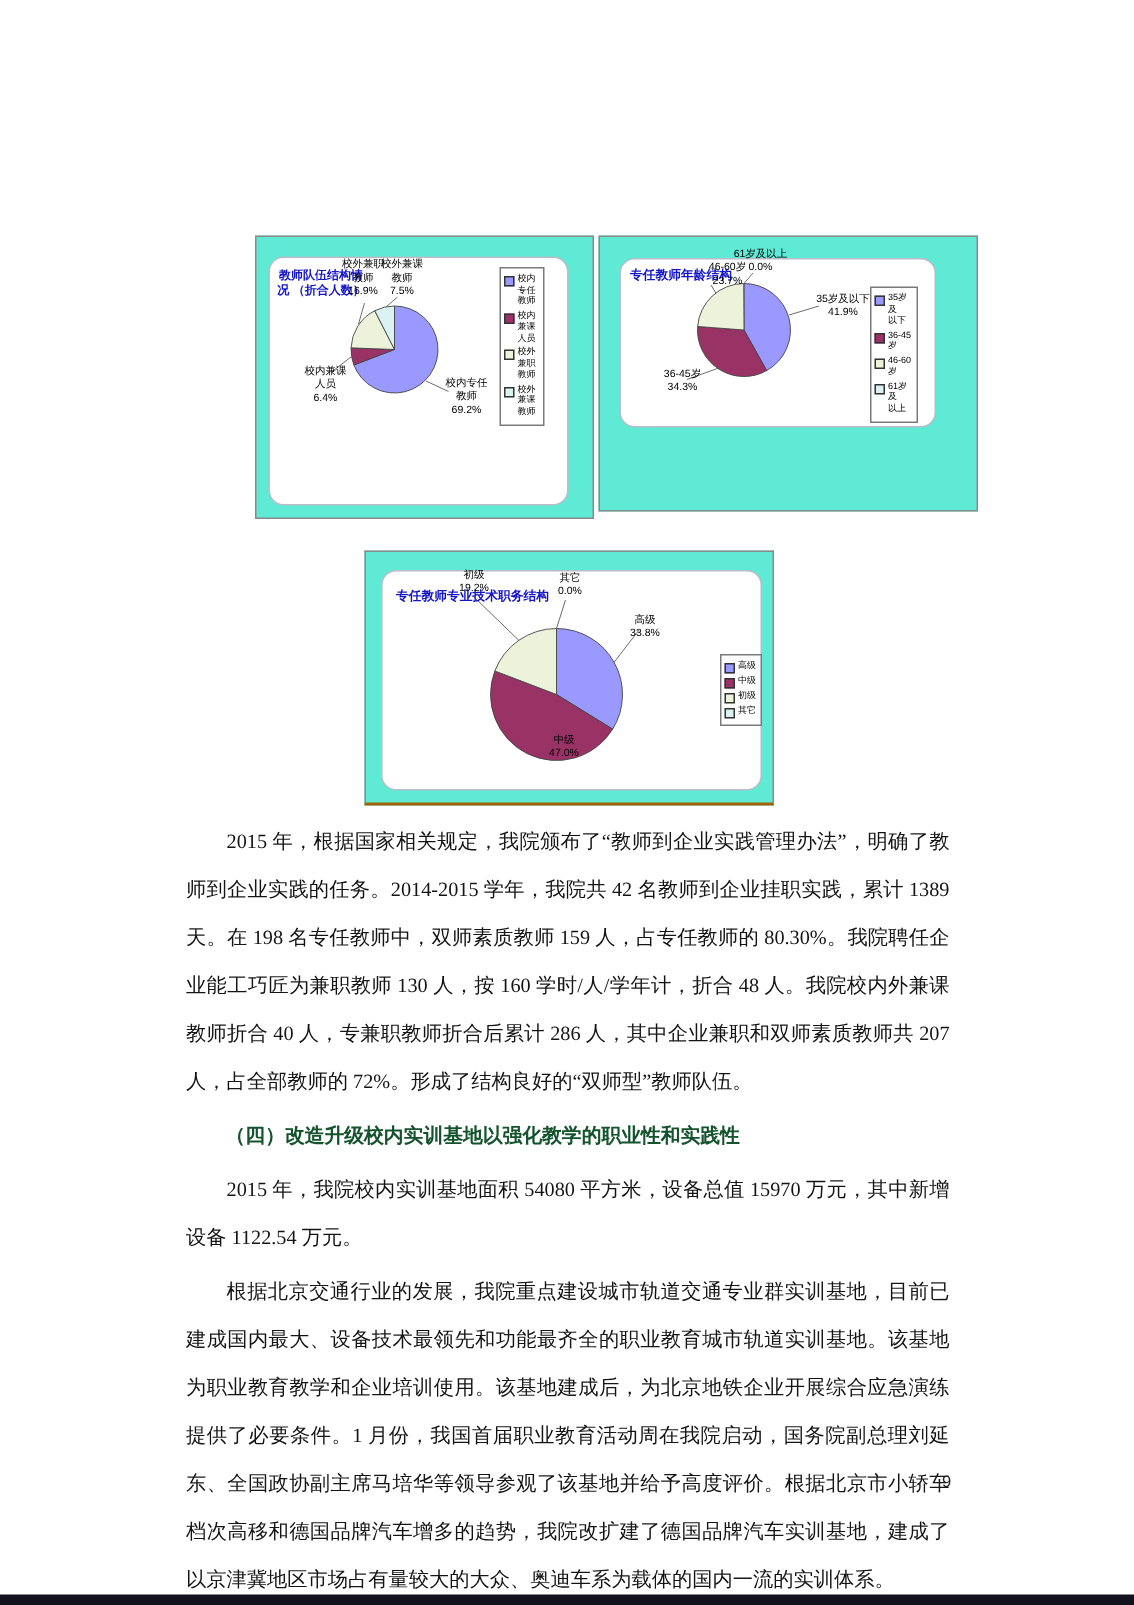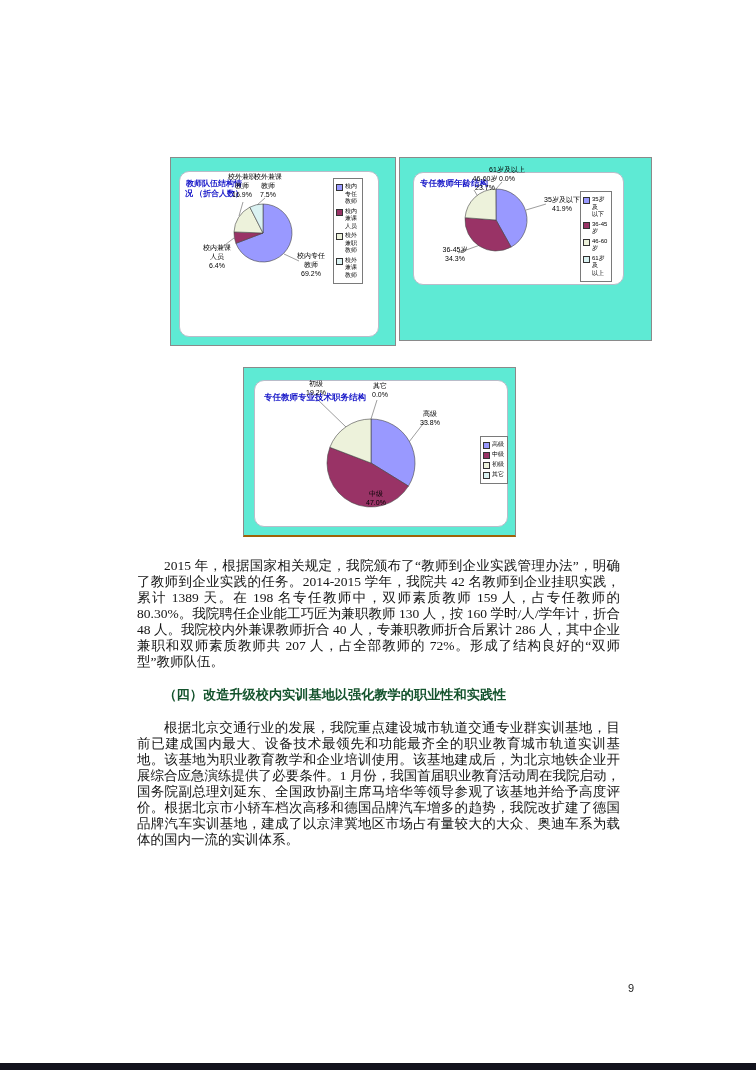--- a/index.html
+++ b/index.html
@@ -17,21 +17,21 @@
   .co{position:absolute;font-size:7px;line-height:1.25;text-align:center;color:#000;
       font-family:"Liberation Sans","DejaVu Sans",sans-serif;}
   .co span{display:block;}
   .legend{position:absolute;background:#ffffff;border:1px solid #7a7a7a;padding:2px 1px 2px 2px;box-sizing:border-box;}
   .lg-item{display:flex;align-items:flex-start;margin:2px 0;}
   .lg-marker{width:5px;height:5px;border:1px solid #333;flex:none;margin:1px 2px 0 0;}
   .lg-text{font-size:6px;line-height:1.25;color:#000;font-family:"Liberation Sans","DejaVu Sans",sans-serif;}
   .lg-text span{display:block;}
   
   .body-text{position:absolute;left:120px;top:541px;width:517px;}
-  .para{margin:17px;text-indent:2em;text-align:justify;font-size:13.5px;line-height:16px;color:#141414;}
+  .para{margin:4px;text-indent:2em;text-align:justify;font-size:13.5px;line-height:32px;color:#141414;}
   .heading{font-weight:bold;color:#14532d;
            font-family:"Liberation Sans","DejaVu Sans",sans-serif;font-size:13.2px;}
   .pagenum{position:absolute;left:628px;top:982px;font-size:11px;color:#222;
            font-family:"Liberation Sans","DejaVu Sans",sans-serif;}
   .bottom-bar{position:absolute;left:0;top:1063px;width:756px;height:7px;background:#12121c;}
   line.leader{stroke:#5a5a5a;stroke-width:0.6;}
 </style>
 </head>
 <body>
 
@@ -219,18 +219,19 @@
         <span class="lg-text">
             <span>其它</span>
           </span>
       </div>
     </div>
   </div>
 
   <div class="body-text">
     <p class="para">2015 年，根据国家相关规定，我院颁布了“教师到企业实践管理办法”，明确了教师到企业实践的任务。2014-2015 学年，我院共 42 名教师到企业挂职实践，累计 1389 天。在 198 名专任教师中，双师素质教师 159 人，占专任教师的 80.30%。我院聘任企业能工巧匠为兼职教师 130 人，按 160 学时/人/学年计，折合 48 人。我院校内外兼课教师折合 40 人，专兼职教师折合后累计 286 人，其中企业兼职和双师素质教师共 207 人，占全部教师的 72%。形成了结构良好的“双师型”教师队伍。</p>
     <p class="para heading">（四）改造升级校内实训基地以强化教学的职业性和实践性</p>
+    <p class="para">2015 年，我院校内实训基地面积 54080 平方米，设备总值 15970 万元，其中新增设备 1122.54 万元。</p>
     <p class="para">根据北京交通行业的发展，我院重点建设城市轨道交通专业群实训基地，目前已建成国内最大、设备技术最领先和功能最齐全的职业教育城市轨道实训基地。该基地为职业教育教学和企业培训使用。该基地建成后，为北京地铁企业开展综合应急演练提供了必要条件。1 月份，我国首届职业教育活动周在我院启动，国务院副总理刘延东、全国政协副主席马培华等领导参观了该基地并给予高度评价。根据北京市小轿车档次高移和德国品牌汽车增多的趋势，我院改扩建了德国品牌汽车实训基地，建成了以京津冀地区市场占有量较大的大众、奥迪车系为载体的国内一流的实训体系。</p>
   </div>
 
   <div class="pagenum">9</div>
   <div class="bottom-bar"></div>
 </div>
 
 </body></html>

